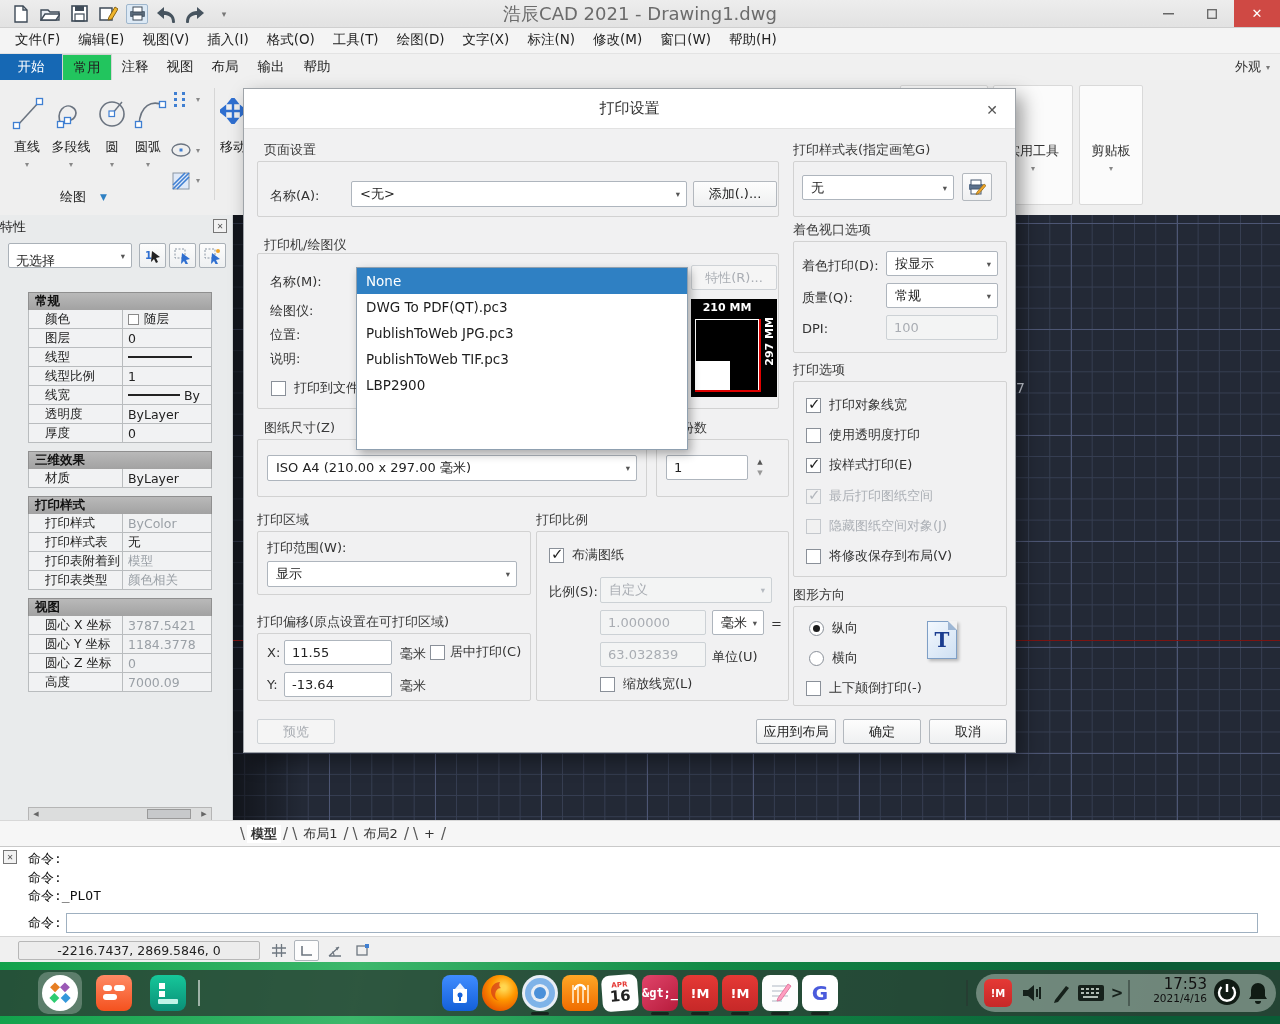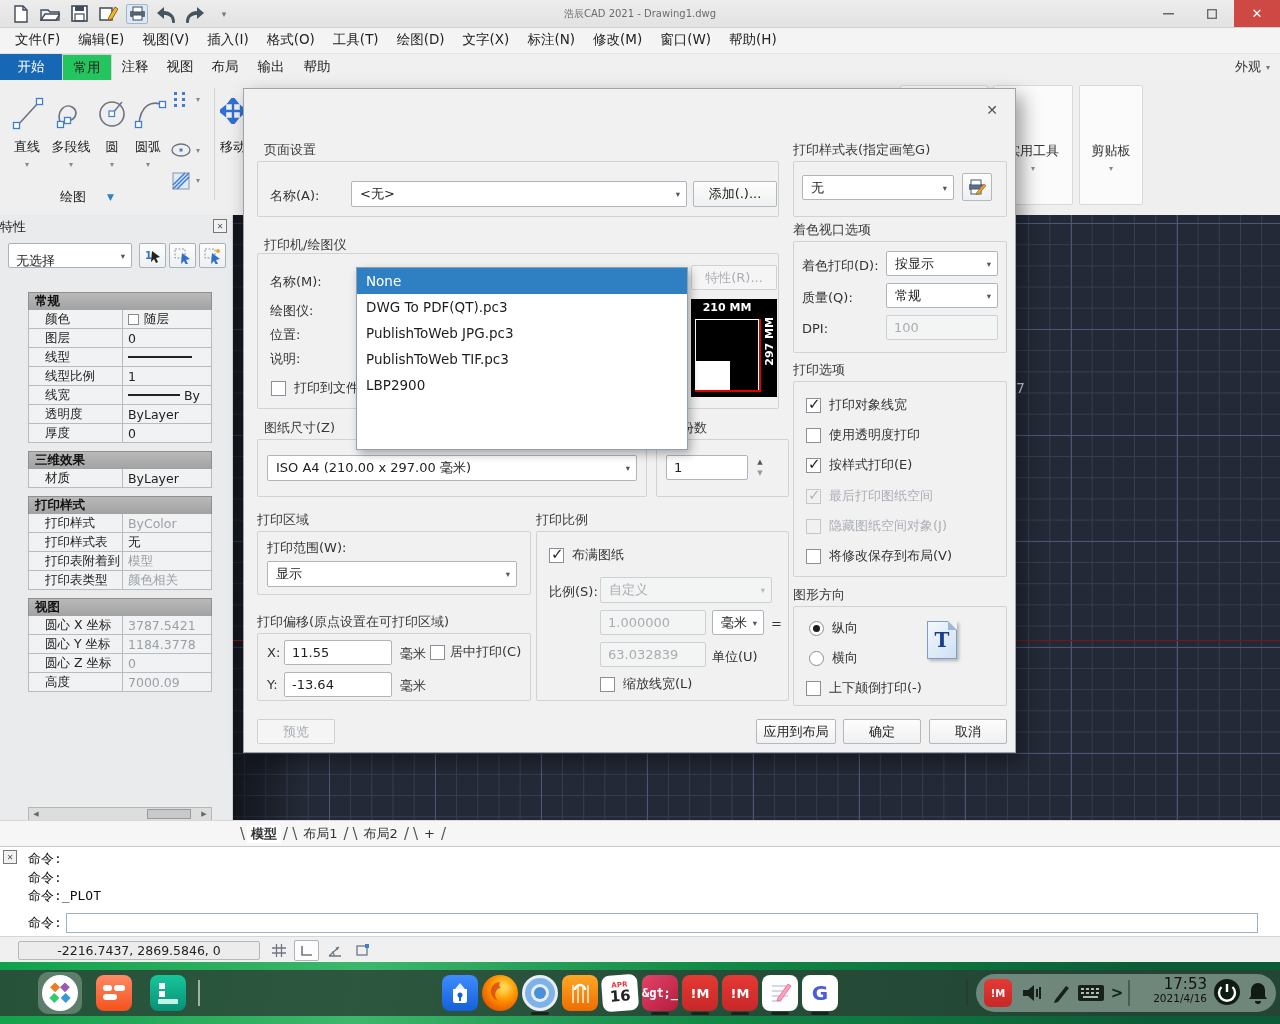--- a/index.html
+++ b/index.html
@@ -4,21 +4,21 @@
 <style>
   *{box-sizing:border-box;margin:0;padding:0}
   body{font-family:"DejaVu Sans","Liberation Sans",sans-serif;background:#000}
   #app{position:relative;width:1280px;height:1024px;background:#ececec;overflow:hidden}
   .abs{position:absolute}
   
   .titlebar{position:absolute;left:0;top:0;width:1280px;height:28px;background:linear-gradient(#ededed,#e2e2e2);border-bottom:1px solid #cfcfcf;display:flex;align-items:center}
   .qat{display:flex;align-items:center;gap:7px;padding-left:10px}
   .qicon{width:22px;height:20px;display:flex;align-items:center;justify-content:center}
   .qicon.boxed{border:1px solid #9fb6cc;background:#dce9f5;border-radius:2px}
-  .wtitle{position:absolute;left:0;right:0;text-align:center;font-size:10px;color:#6b6b6b;pointer-events:none}
+  .wtitle{position:absolute;left:0;right:0;text-align:center;font-size:18px;color:#6b6b6b;pointer-events:none}
   .winbtns{position:absolute;right:0;top:0;height:27px;display:flex}
   .winbtn{width:44px;height:27px;display:flex;align-items:center;justify-content:center;color:#666;font-size:13px}
   .winbtn.close{background:#cf4944;color:#fff;width:46px}
   
   .menubar{position:absolute;left:0;top:28px;width:1280px;height:26px;background:#f4f4f4;display:flex;align-items:flex-end;padding-left:6px;border-bottom:1px solid #e3e3e3}
   .menuitem{padding:0 9px;font-size:13.5px;color:#222;height:26px;display:flex;align-items:center}
   
   .tabrow{position:absolute;left:0;top:54px;width:1280px;height:26px;background:#f0f0f0}
   .hometab{position:absolute;left:0;top:0;width:62px;height:26px;background:#1668b4;color:#fff;font-size:13.5px;display:flex;align-items:center;justify-content:center}
   .rtab{position:absolute;top:0;height:26px;font-size:13.5px;color:#222;display:flex;align-items:center;justify-content:center}
@@ -264,21 +264,21 @@
     <span class="tinyarrow abs" style="left:196px;top:66px">▾</span>
     <span class="abs" style="left:172px;top:92px"><svg width="18" height="18">
           <rect x="1" y="1" width="16" height="16" fill="#dfe9f8" stroke="#8a96a4"></rect>
           <g stroke="#3f7fd2" stroke-width="1.6">
             <path d="M1 13 L13 1"></path>
             <path d="M1 17 L17 1"></path>
             <path d="M5 17 L17 5"></path>
           </g>
         </svg></span>
     <span class="tinyarrow abs" style="left:196px;top:96px">▾</span>
-    <div class="abs" style="left:60px;top:108px;display:flex;align-items:center;gap:21px">
+    <div class="abs" style="left:60px;top:108px;display:flex;align-items:center;gap:14px">
       <span class="toollabel">绘图</span>
         <span style="color:#2f80c3;font-size:9px">▼</span>
     </div>
     <div class="abs" style="left:214px;top:8px;width:1px;height:112px;background:#d6d6d6"></div>
 
     <span class="abs" style="left:220px;top:18px"><svg width="26" height="26">
           <g stroke="#2f6fd0" stroke-width="2.4" fill="#2f6fd0">
             <path d="M13 3 v20 M3 13 h20"></path>
             <path d="M13 0 l4 5 h-8 z"></path>
             <path d="M13 26 l4 -5 h-8 z"></path>
@@ -618,20 +618,23 @@
       <span class="dicon" style="left:1244px;top:9px;width:28px;height:28px">
           <svg width="20" height="22">
             <path d="M10 1 a7 7 0 0 1 7 7 v6 l2 3 h-18 l2 -3 v-6 a7 7 0 0 1 7 -7 z" fill="#101b14"></path>
             <path d="M7 19 a3 3 0 0 0 6 0 z" fill="#101b14"></path>
           </svg>
         </span>
     </div>
   </div>
 
   <div class="dialog">
+    <div class="dtitle">
+        <span>打印设置</span>
+      </div>
     <span class="dclose">✕</span>
 
     <span class="glab" style="left:20px;top:52px">页面设置</span>
     <div class="gbox" style="left:13px;top:72px;width:522px;height:56px"></div>
     <span class="flab" style="left:26px;top:98px">名称(A):</span>
     <div class="combo" style="left:107px;top:92px;width:336px">
         <span>&lt;无&gt;</span>
         <span class="car">▾</span>
       </div>
     <div class="pbtn" style="left:449px;top:92px;width:84px;height:26px">添加(.)...</div>

